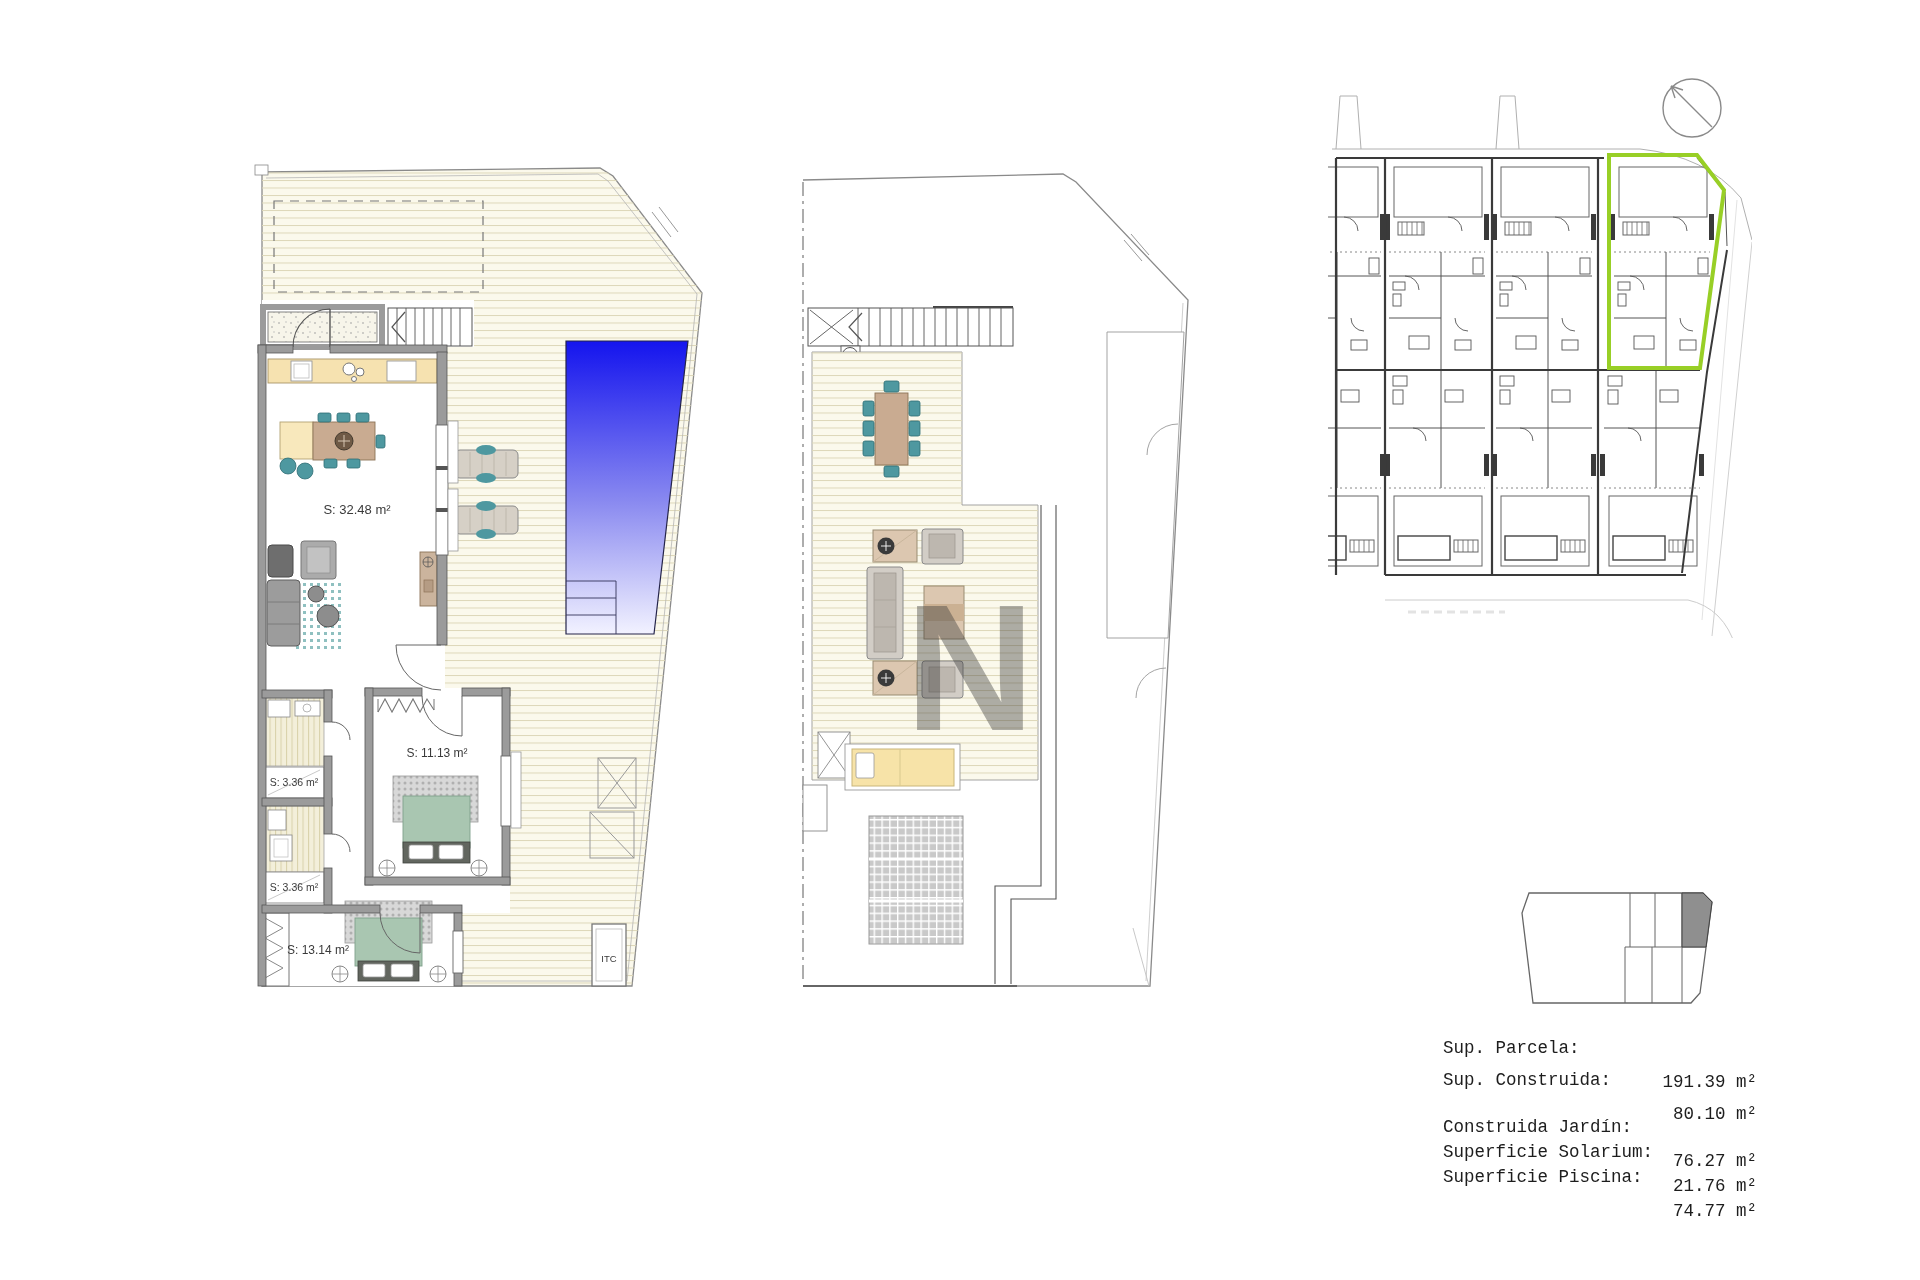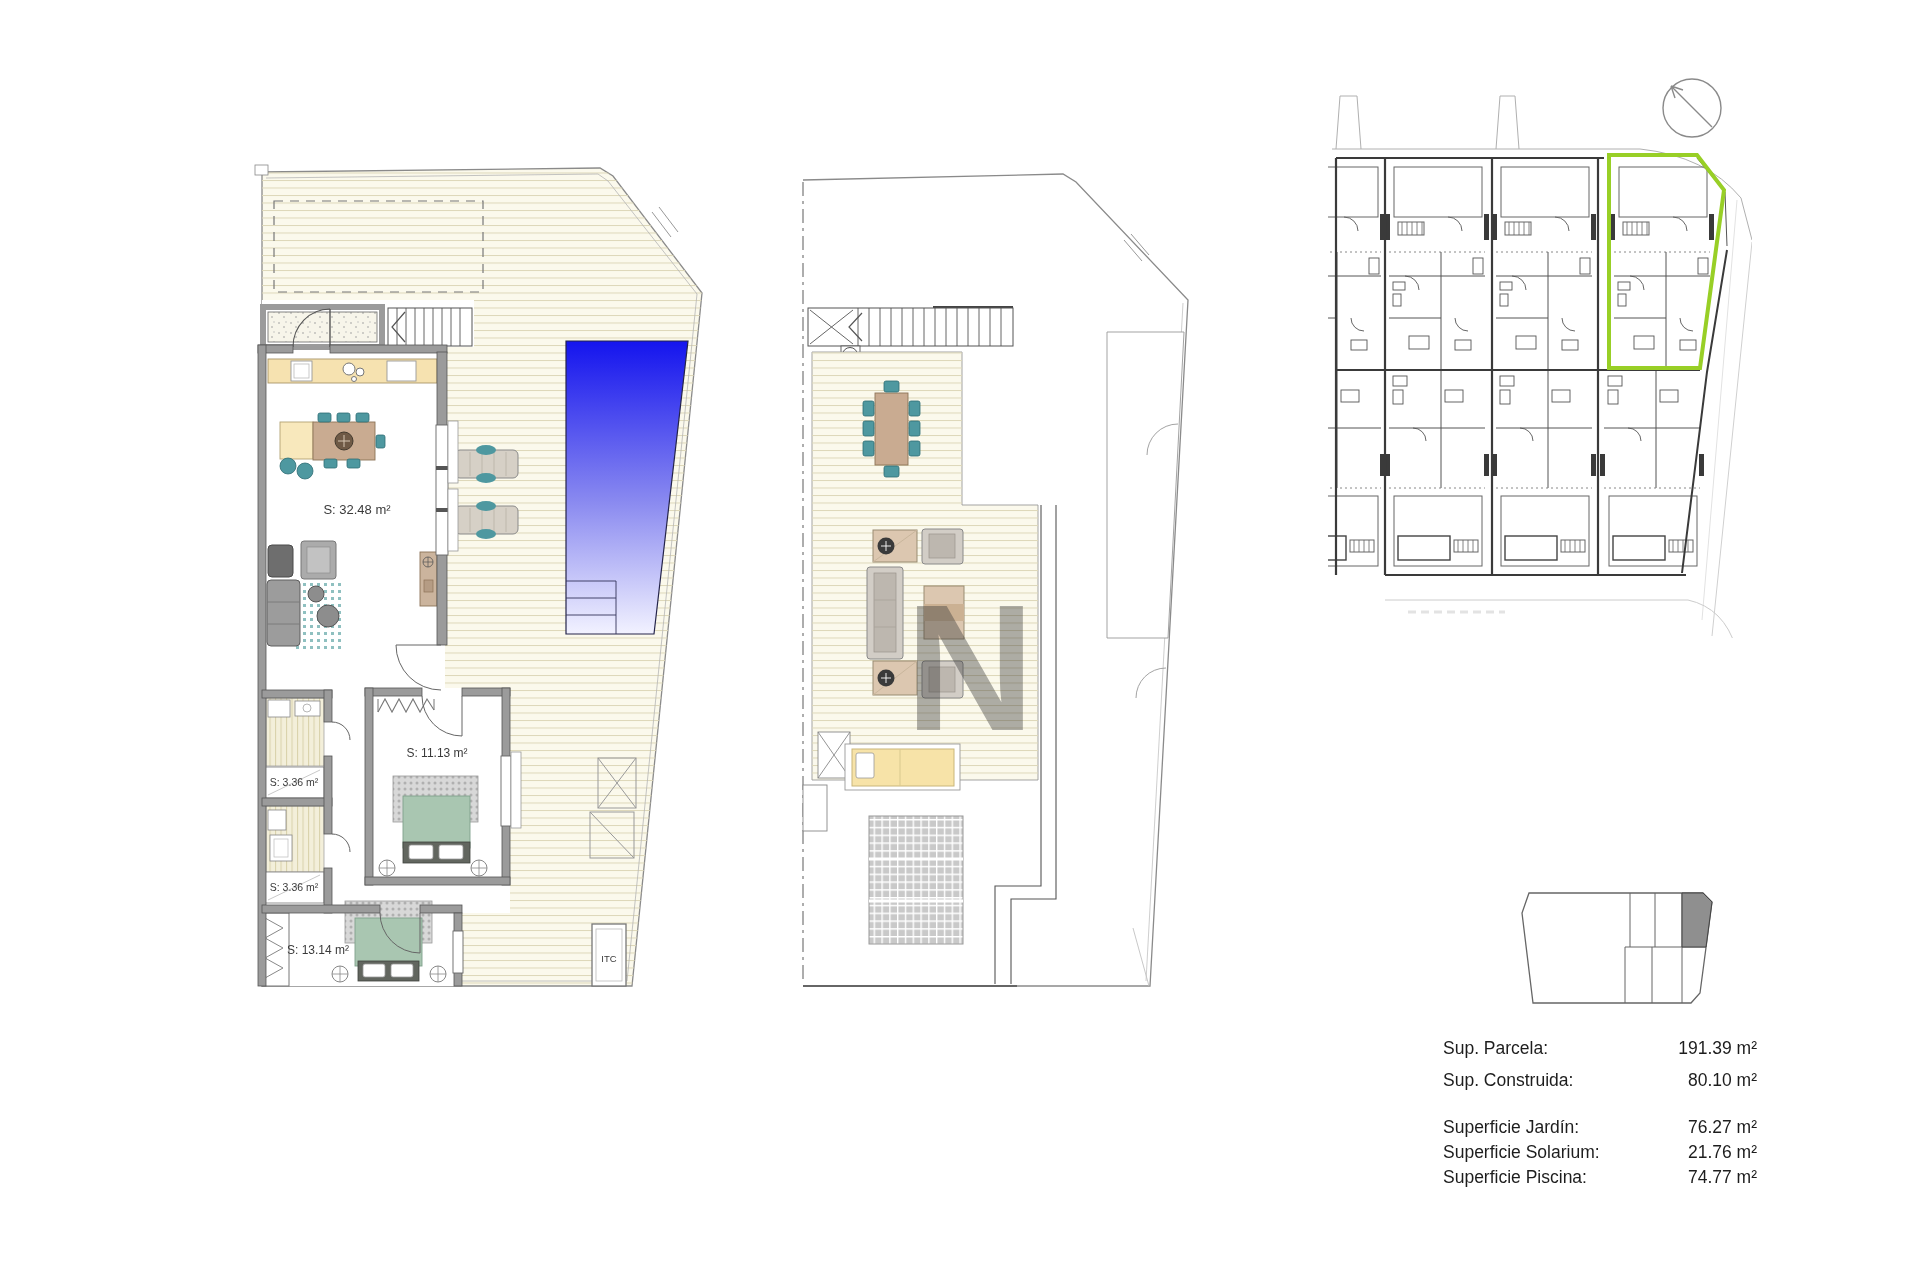--- a/index.html
+++ b/index.html
@@ -1,23 +1,23 @@
 <!DOCTYPE html>
 <html><head>
 <meta charset="utf-8">
 <style>
   html,body{margin:0;padding:0;background:#fff;}
   .stage{position:relative;width:1920px;height:1280px;background:#ffffff;overflow:hidden;
          font-family:"Liberation Sans", sans-serif;}
   .stage svg{position:absolute;left:0;top:0;}
   svg text{font-family:"Liberation Sans", sans-serif;fill:#3a3a3a;}
   .summary{position:absolute;left:1443px;top:1038px;width:314px;font-size:17.5px;color:#1d1d1d;}
-  .srow{position:absolute;left:0;width:100%;display:flex;justify-content:space-between;white-space:nowrap;}
+  .srow{position:absolute;left:0;width:100%;display:flex;justify-content:space-between;white-space:nowrap;font-family:Liberation Mono, monospace;}
   .r1{top:0}.r2{top:32px}.r3{top:79px}.r4{top:104px}.r5{top:129px}
-  .svalue{text-align:left;}
+  .svalue{text-align:left;margin-top:34px;}
 </style>
 </head>
 <body>
 
 <div class="stage">
 
 <svg width="1920" height="1280" viewBox="0 0 1920 1280">
   <defs>
     <pattern id="patDeck" width="8" height="7.5" patternUnits="userSpaceOnUse">
       <path d="M0,0.5H8" stroke="#ddd7b8" stroke-width="1"></path>
@@ -411,21 +411,21 @@
 <div class="summary">
   <div class="srow r1">
     <span class="slabel">Sup. Parcela:</span>
     <span class="svalue">191.39 m²</span>
   </div>
   <div class="srow r2">
     <span class="slabel">Sup. Construida:</span>
     <span class="svalue">80.10 m²</span>
   </div>
   <div class="srow r3">
-    <span class="slabel">Superficie Jardín:</span>
+    <span class="slabel">Construida Jardín:</span>
     <span class="svalue">76.27 m²</span>
   </div>
   <div class="srow r4">
     <span class="slabel">Superficie Solarium:</span>
     <span class="svalue">21.76 m²</span>
   </div>
   <div class="srow r5">
     <span class="slabel">Superficie Piscina:</span>
     <span class="svalue">74.77 m²</span>
   </div>

